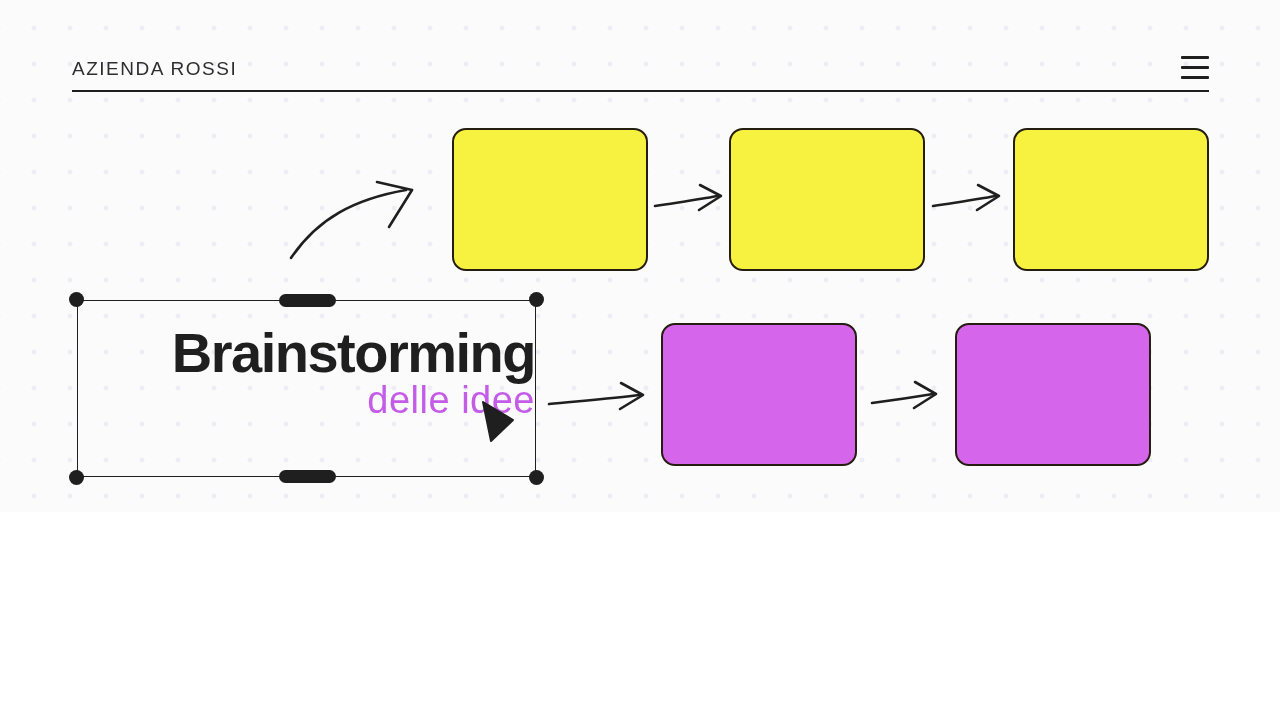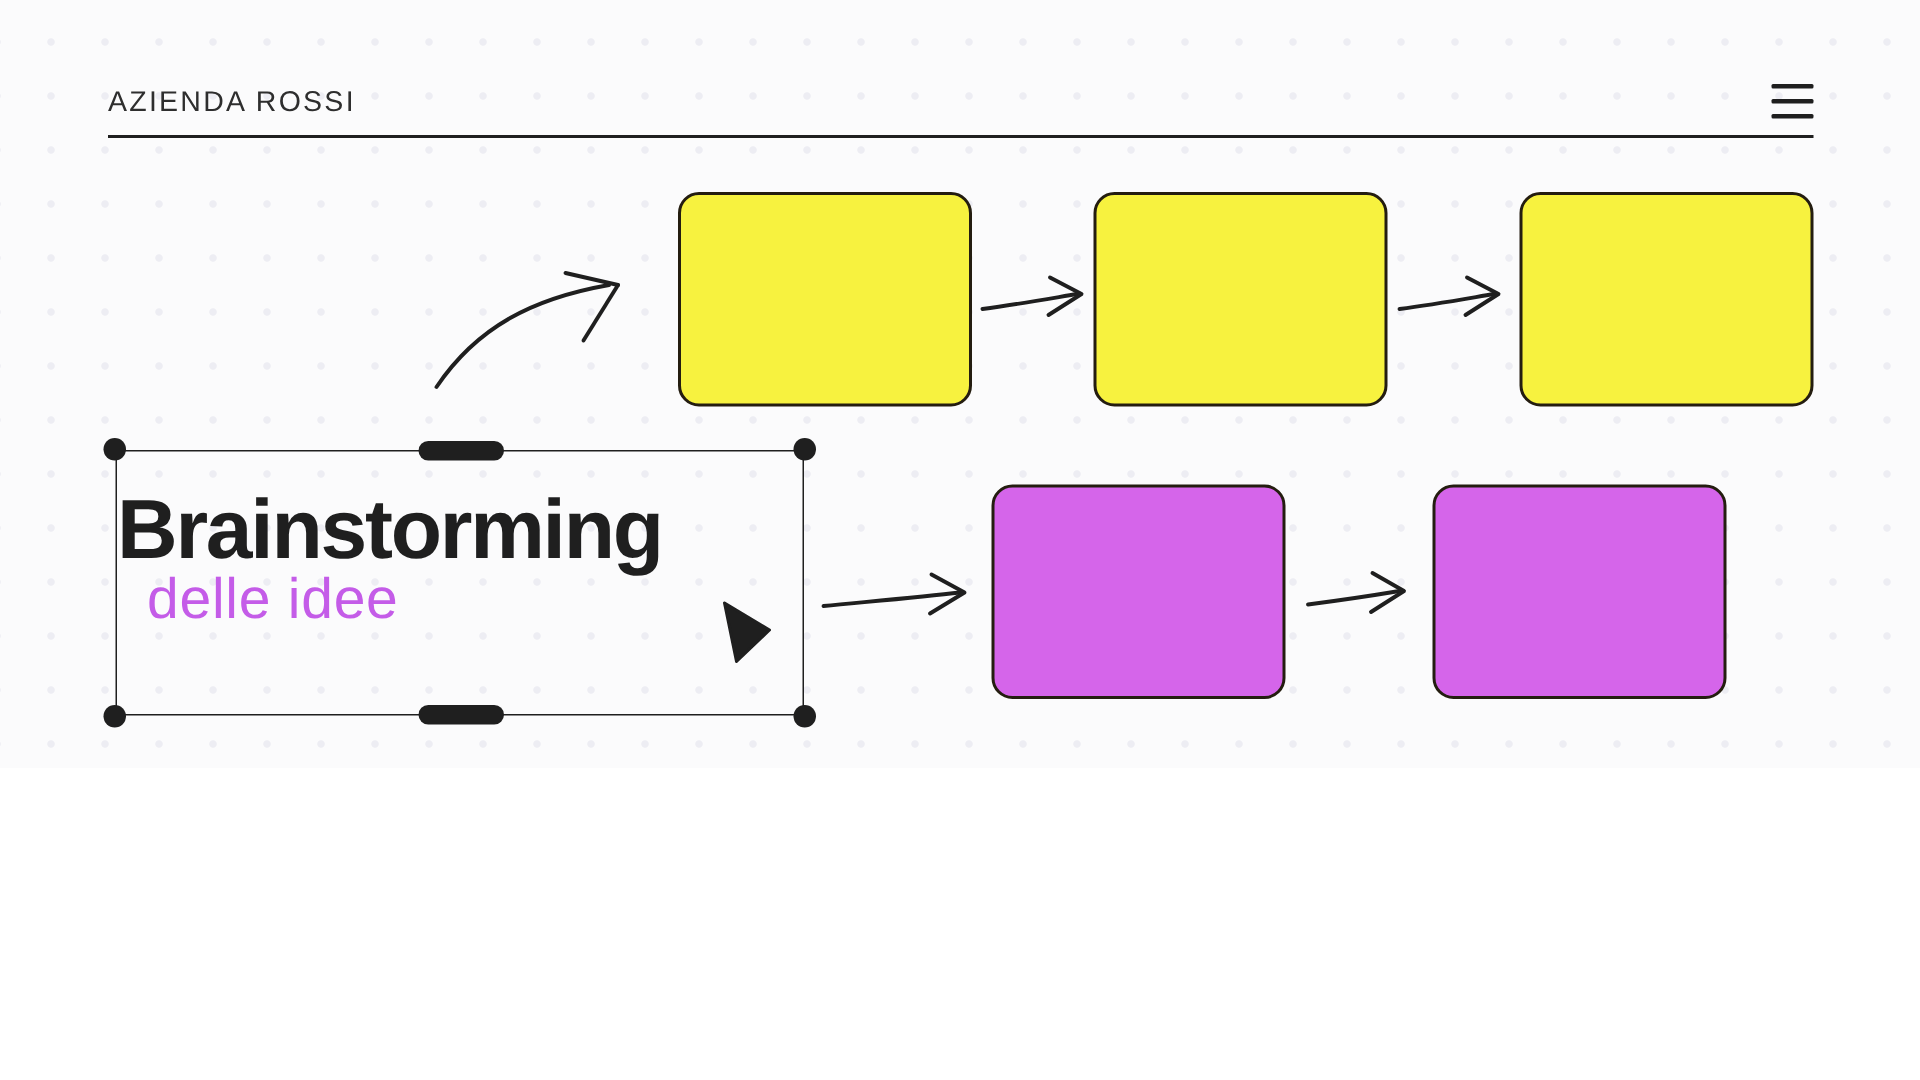--- a/index.html
+++ b/index.html
@@ -94,21 +94,21 @@
     height: 177px;
     border: 1.6px solid var(--ink, #1f1f1f);
     box-sizing: border-box;
     cursor: move;
   }
   .sel-text {
     position: absolute;
     left: 0;
     top: 24px;
     width: 100%;
-    text-align: left;
+    text-align: right;
     line-height: 1.0;
   }
   .sel-line1 {
     font-size: 56px;
     font-weight: 700;
     letter-spacing: -1.5px;
     color: var(--ink, #1f1f1f);
   }
   .sel-line2 {
     font-size: 38px;

